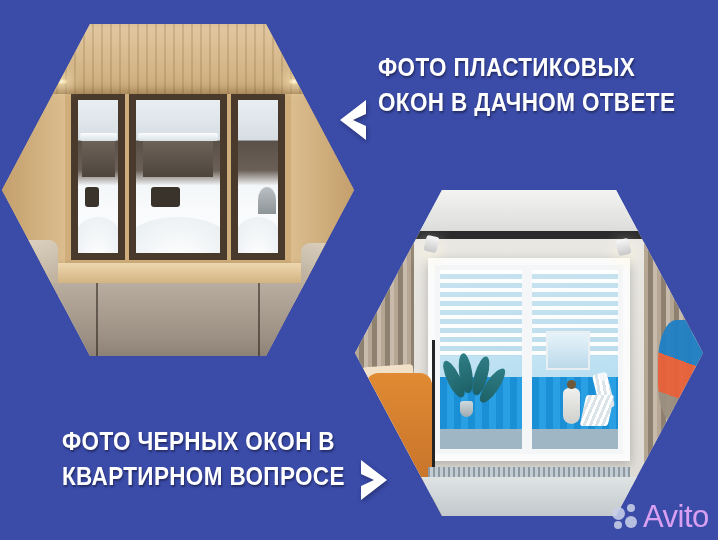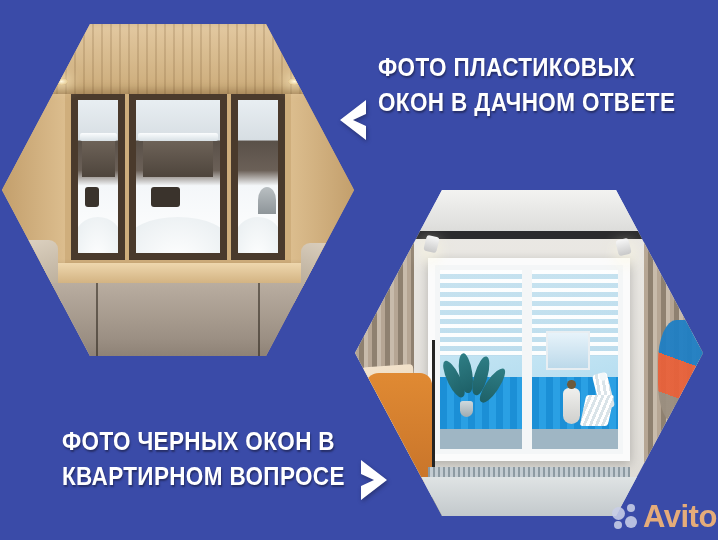--- a/index.html
+++ b/index.html
@@ -161,21 +161,21 @@
     display:flex;align-items:center;gap:5px;
     opacity:.88;
   }
   #avito .dots{position:relative;width:26px;height:26px;}
   #avito .dots i{position:absolute;border-radius:50%;background:#c9cfe8;display:block;}
   #avito .dots i.d1{left:0;top:3px;width:13px;height:13px;}
   #avito .dots i.d2{left:15px;top:0;width:8px;height:8px;}
   #avito .dots i.d3{left:2px;top:17px;width:8px;height:8px;}
   #avito .dots i.d4{left:13px;top:12px;width:12px;height:12px;}
   #avito .wordmark{
-    color:#fdba74;font-size:31px;font-weight:700;line-height:1;letter-spacing:-.5px;
+    color:#f0abfc;font-size:31px;font-weight:400;line-height:1;letter-spacing:-.5px;
   }
 </style>
 </head>
 <body>
 
 <div id="stage">
 
   <div class="hex" id="hex-left">
     <div class="scene wood">
       <div class="l-wallL"></div>

